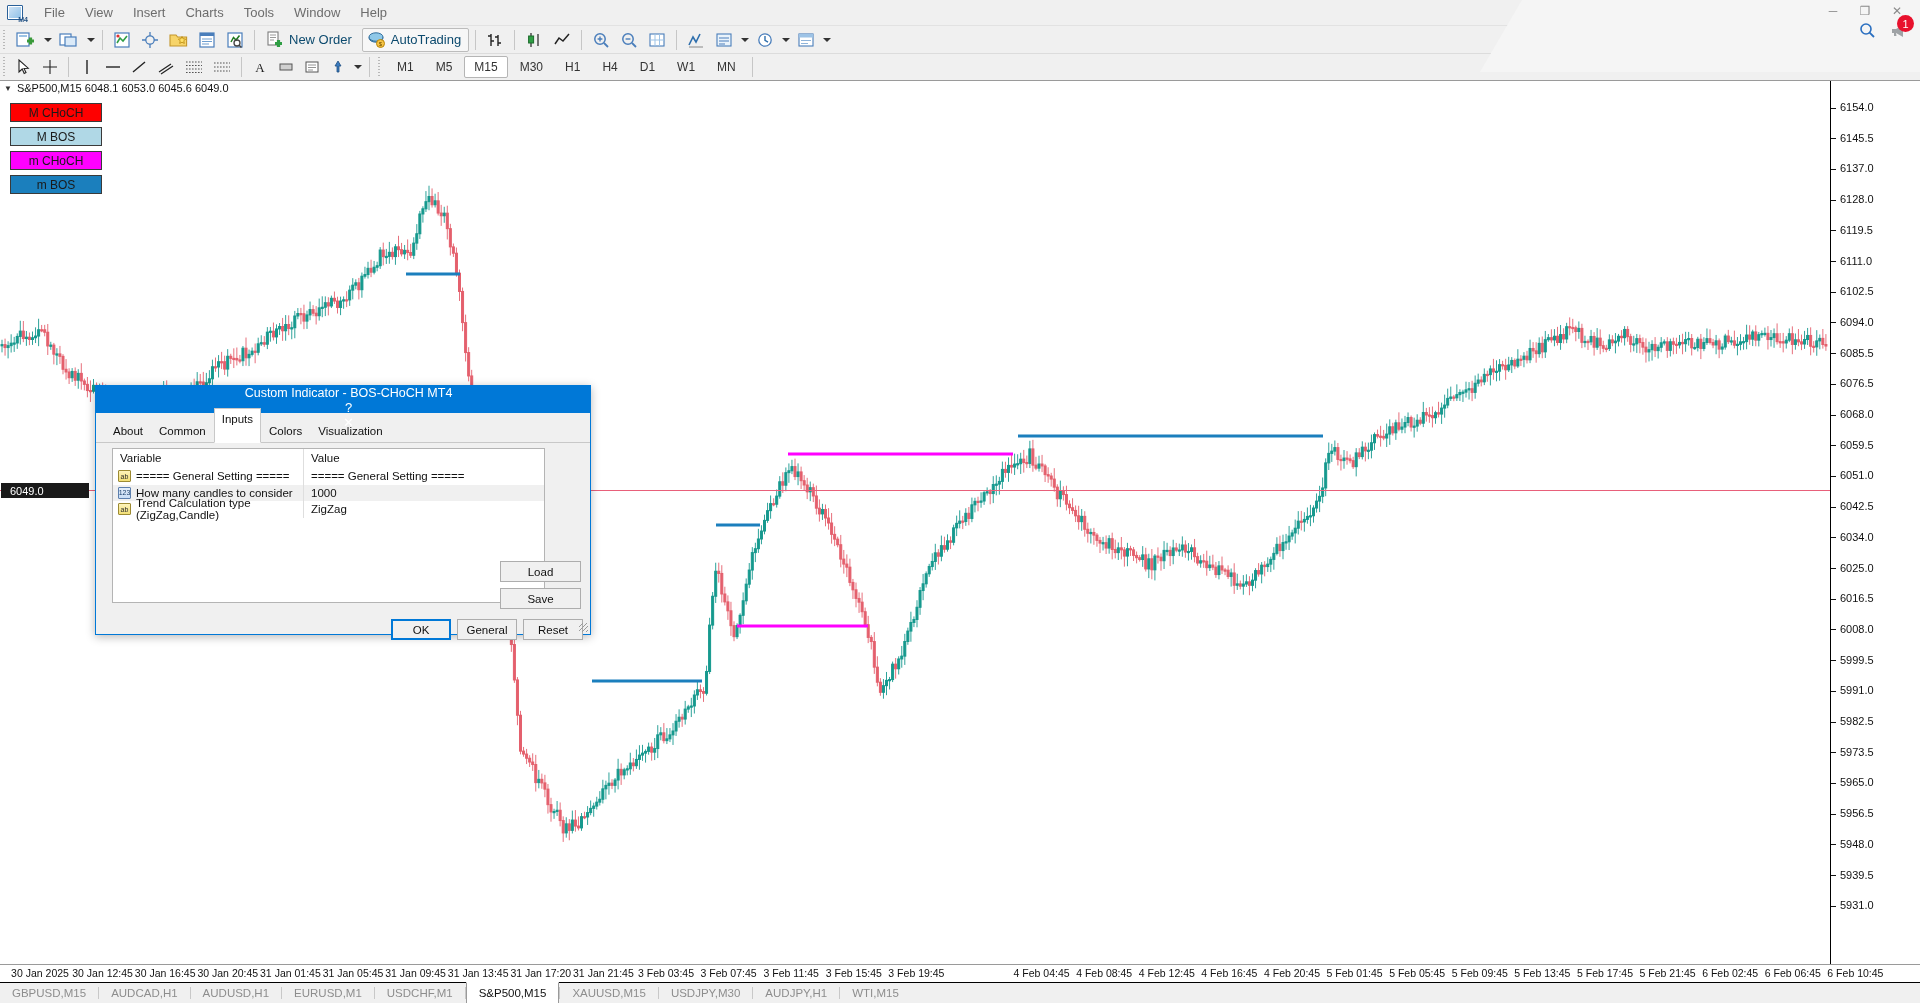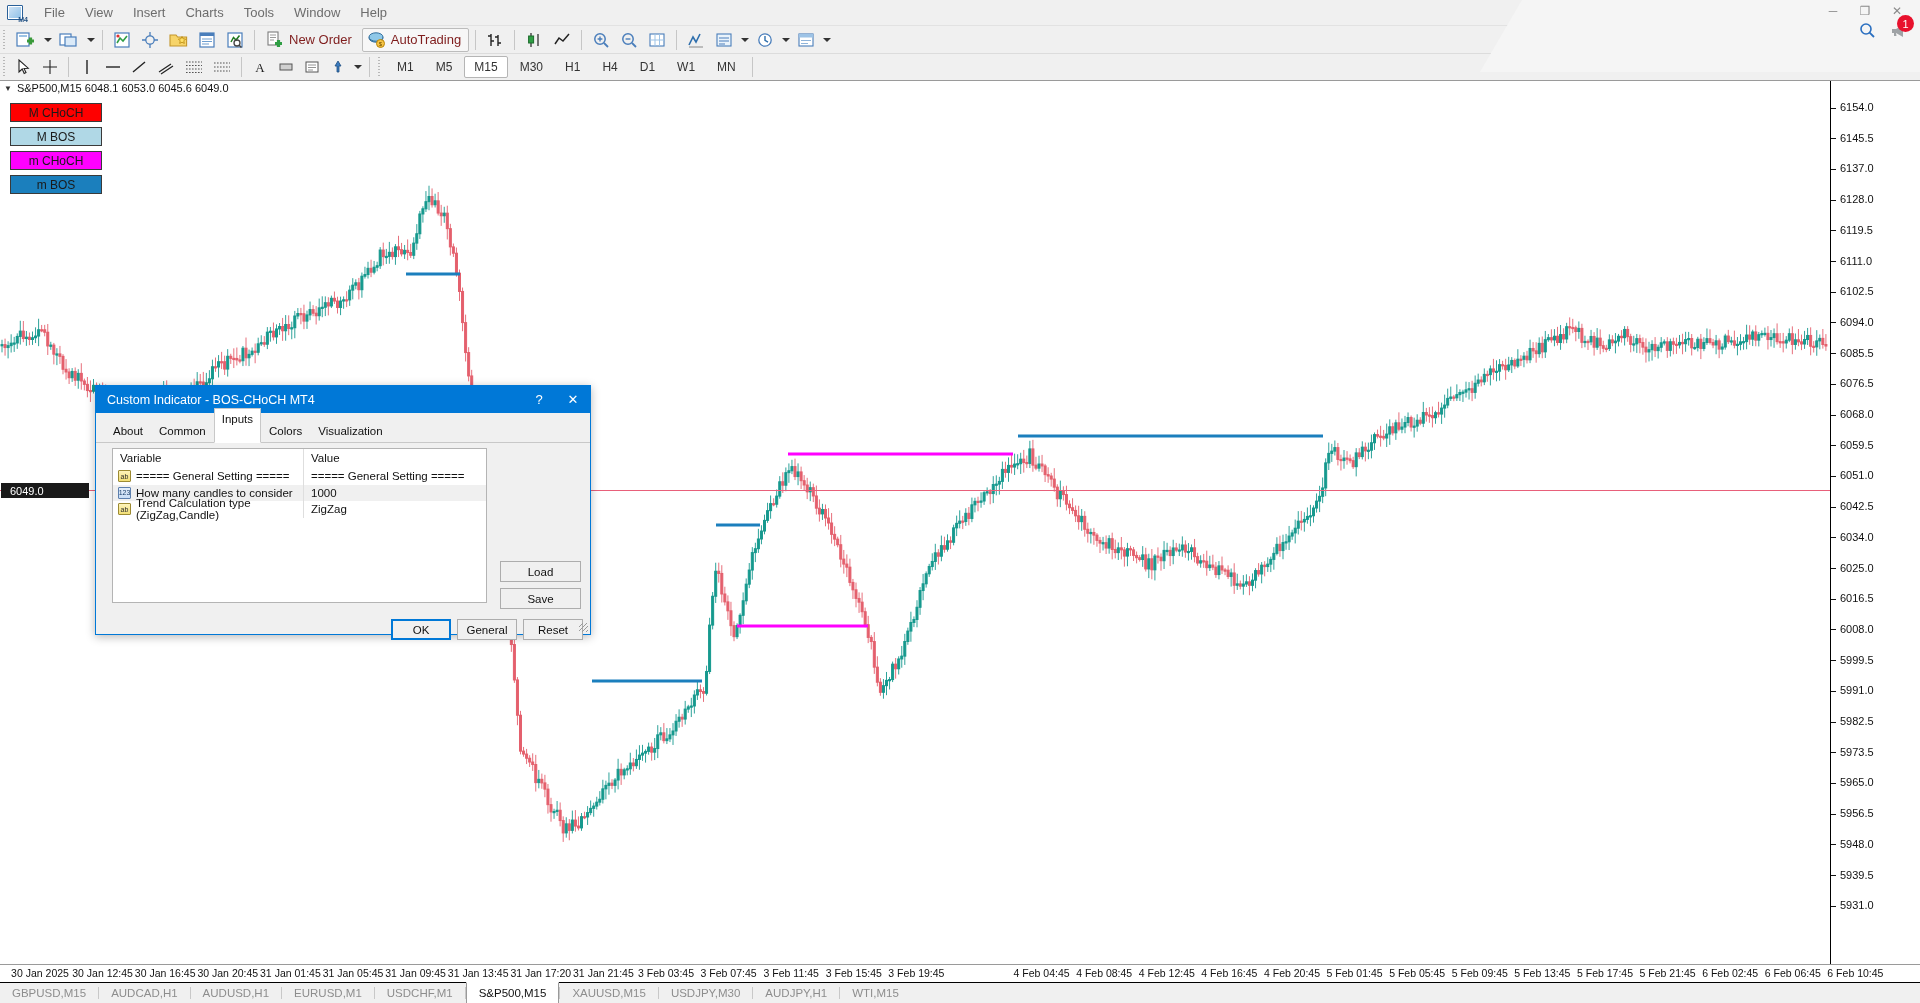--- a/index.html
+++ b/index.html
@@ -87,21 +87,21 @@
   
   #toolbar2 {
     position:absolute; left:0; top:54px; width:1920px; height:27px;
     background:#f0f0f0; display:flex; align-items:center;
     border-bottom:1px solid #9a9a9a; z-index:4;
   }
   .tb-btn {
     height:24px; min-width:24px; display:flex; align-items:center; justify-content:center;
     padding:0 3px; margin:0 1px; border:1px solid transparent; border-radius:2px;
   }
-  .tb-btn.labeled { padding:0 7px 0 4px; gap:5px; font-size:13px; color:#7f1d1d; }
+  .tb-btn.labeled { padding:0 7px 0 4px; gap:5px; font-size:13px; color:#0c4a6e; }
   .tb-sep {
     width:1px; height:20px; background:#c6c6c6; margin:0 5px; flex:none;
   }
   .gripper {
     width:6px; height:20px; margin:0 3px 0 2px; flex:none;
     background-image:repeating-linear-gradient(to bottom,#b8b8b8 0 1px,transparent 1px 3px);
     background-size:2px 100%; background-repeat:repeat-y; background-position:1px 0;
   }
   .tf-btn {
     height:22px; padding:0 9px; display:flex; align-items:center; justify-content:center;
@@ -176,21 +176,21 @@
 
   
   #dialog {
     position:absolute; left:95px; top:385px; width:496px; height:250px;
     background:#f0f0f0; border:1px solid #0078d7; z-index:50;
     box-shadow:0 2px 9px rgba(0,0,0,.28);
     font-family:"Liberation Sans", sans-serif;
   }
   #dlg-title {
     height:27px; background:#0078d7; display:flex; align-items:center;
-    padding-left:11px; color:#fff; font-size:12.5px;
+    padding-left:11px; color:#fff; font-size:12.5px;flex-direction:column;
   }
   #dlg-title-text{ flex:1; }
   .dlg-tb {
     width:34px; height:27px; display:flex; align-items:center; justify-content:center;
     color:#fff; font-size:13px;
   }
 
   #dlg-tabs {
     display:flex; align-items:flex-end; height:21px; padding-left:9px;
     margin-top:9px; border-bottom:1px solid #c8c8c8; position:relative;
@@ -199,21 +199,21 @@
     font-size:11.5px; color:#111; padding:3px 7px 3px 7px; line-height:13px;
     border:1px solid transparent; background:transparent;
   }
   .dtab.active {
     background:#ffffff; border:1px solid #c8c8c8; border-bottom:1px solid #ffffff;
     margin-bottom:-1px; padding-top:4px; padding-bottom:16px;
   }
 
   #dlg-body { position:absolute; left:0; top:57px; right:0; bottom:0; }
   #grid {
-    position:absolute; left:16px; top:5px; width:375px; height:155px;
+    position:absolute; left:16px; top:5px; width:433px; height:155px;
     background:#fff; border:1px solid #b4b4b4;
   }
   #grid-head { display:flex; height:19px; }
   .gh {
     font-size:11.5px; color:#111; padding:3px 0 0 7px; line-height:13px;
   }
   .gh.c1 { width:191px; border-right:1px solid #dedede; }
   .gh.c2 { flex:1; }
   .grow { display:flex; height:16.5px; align-items:center; }
   .grow.alt { background:#f0f0f0; }

